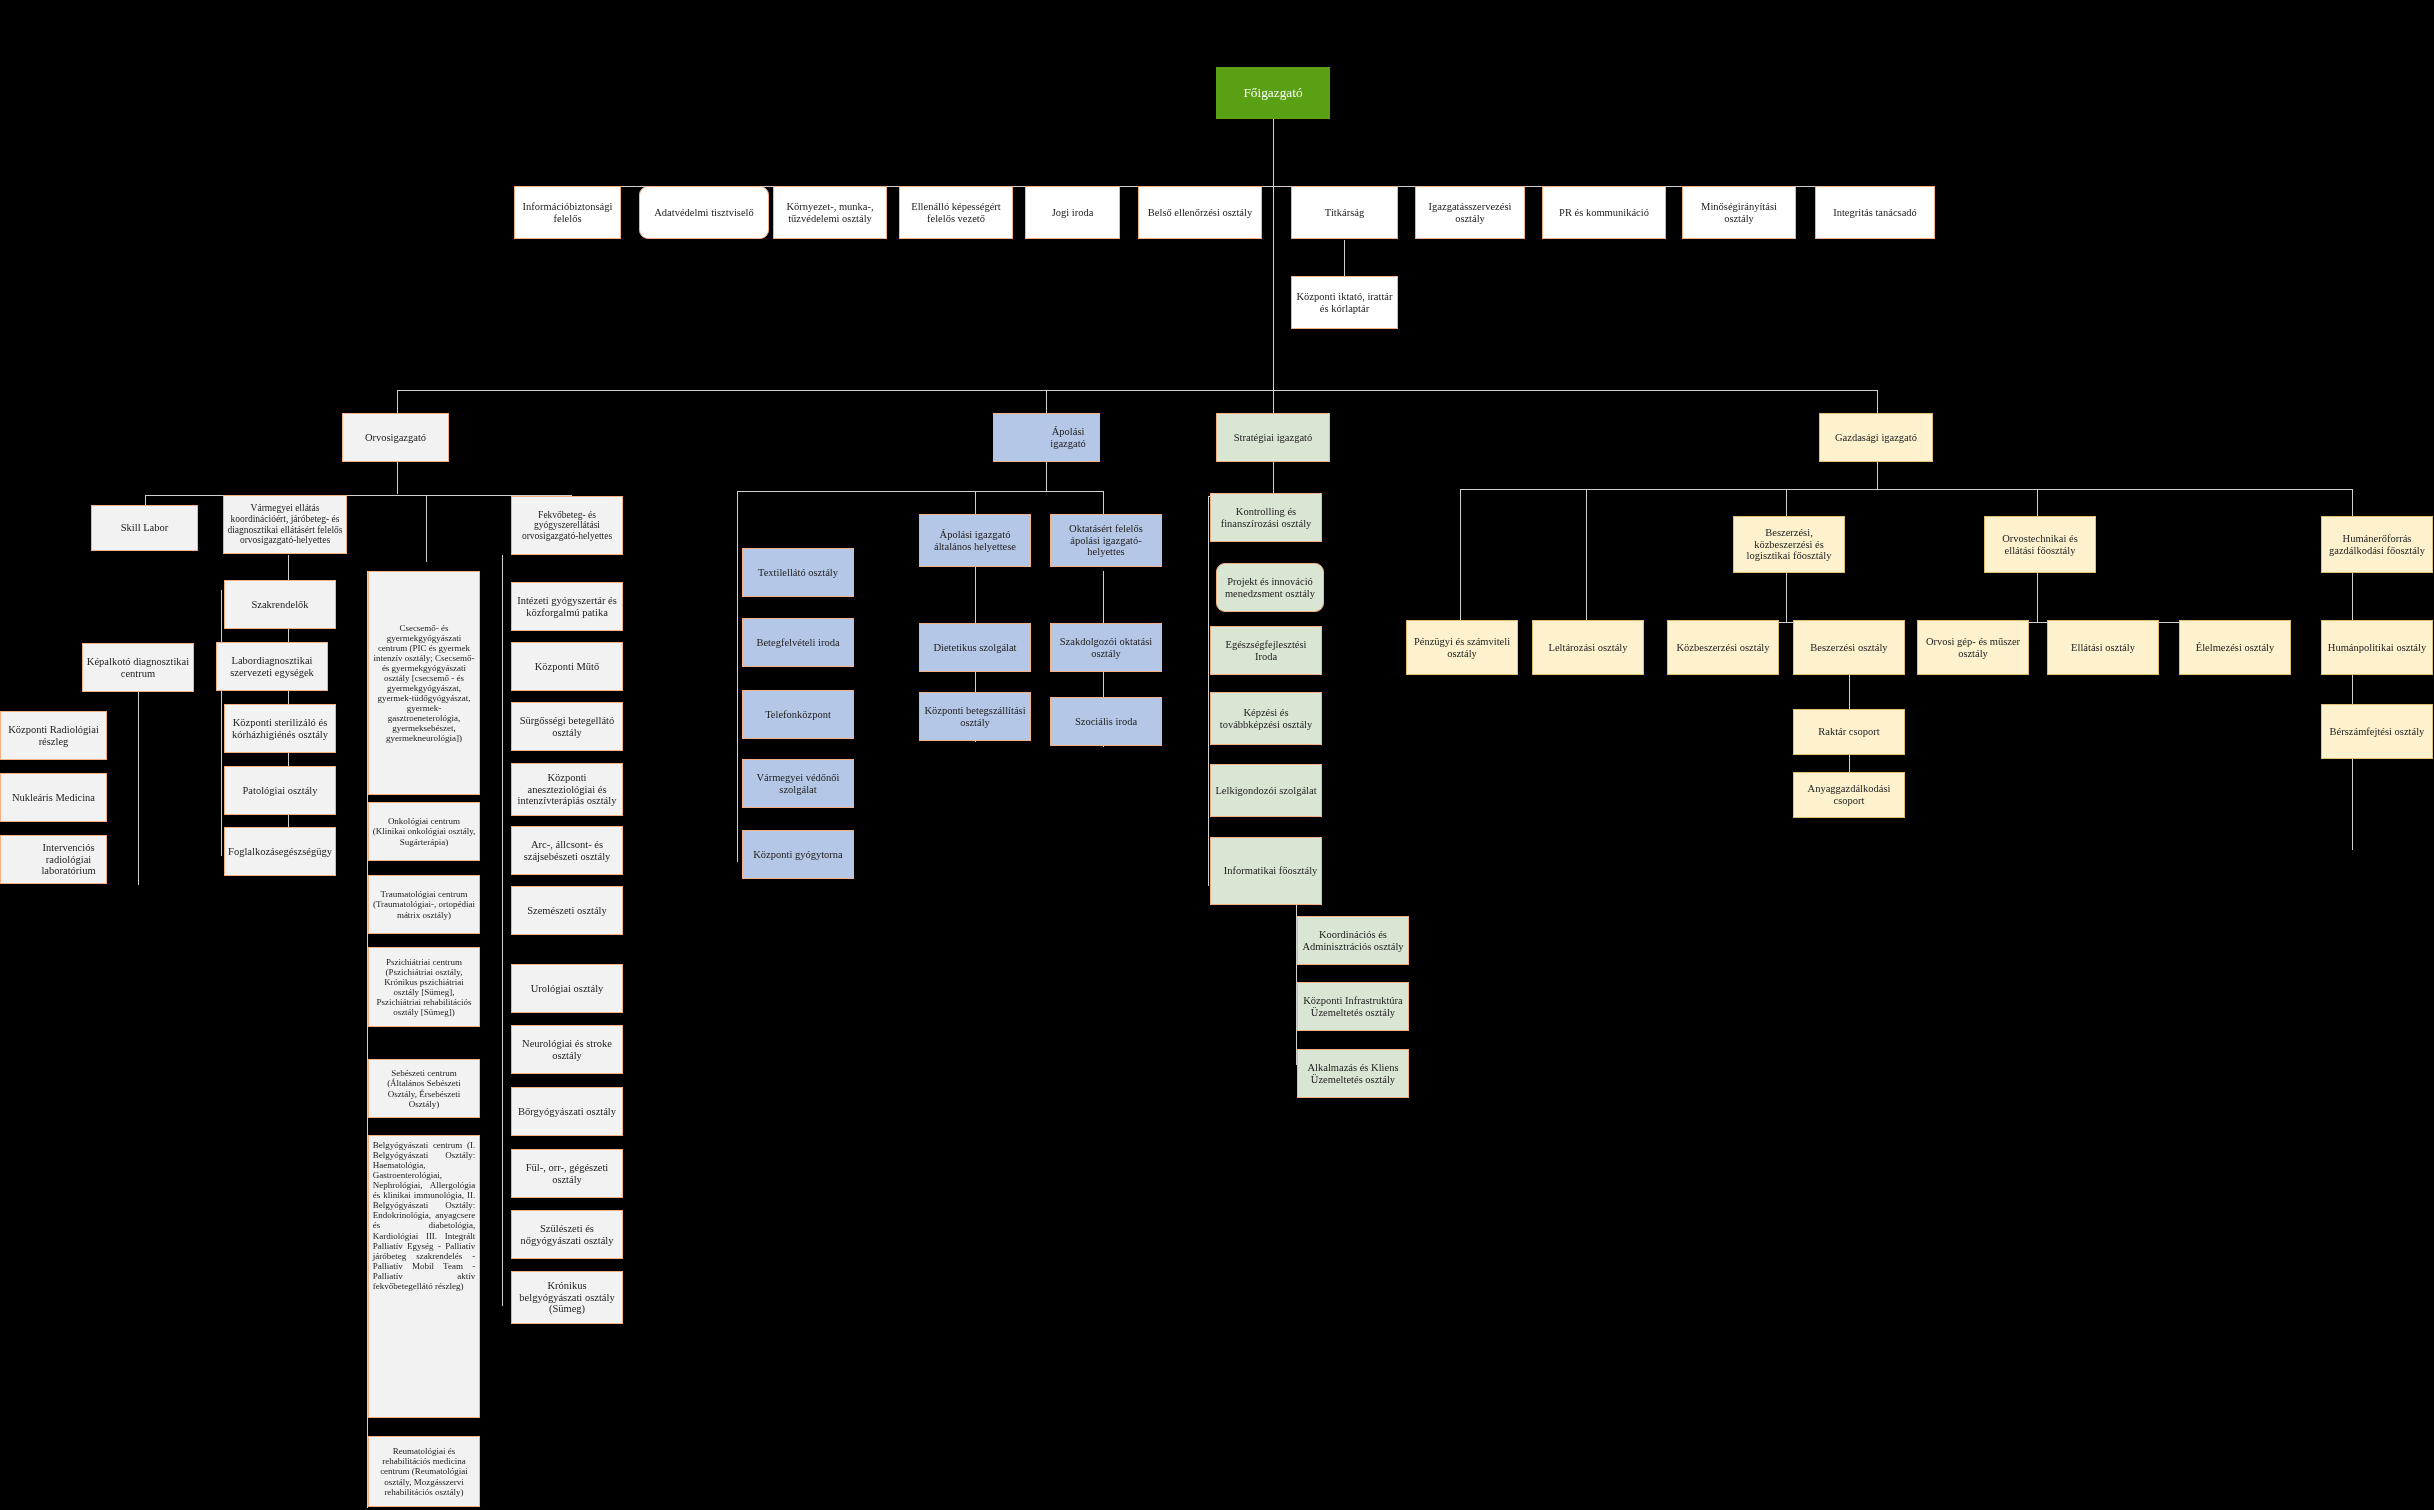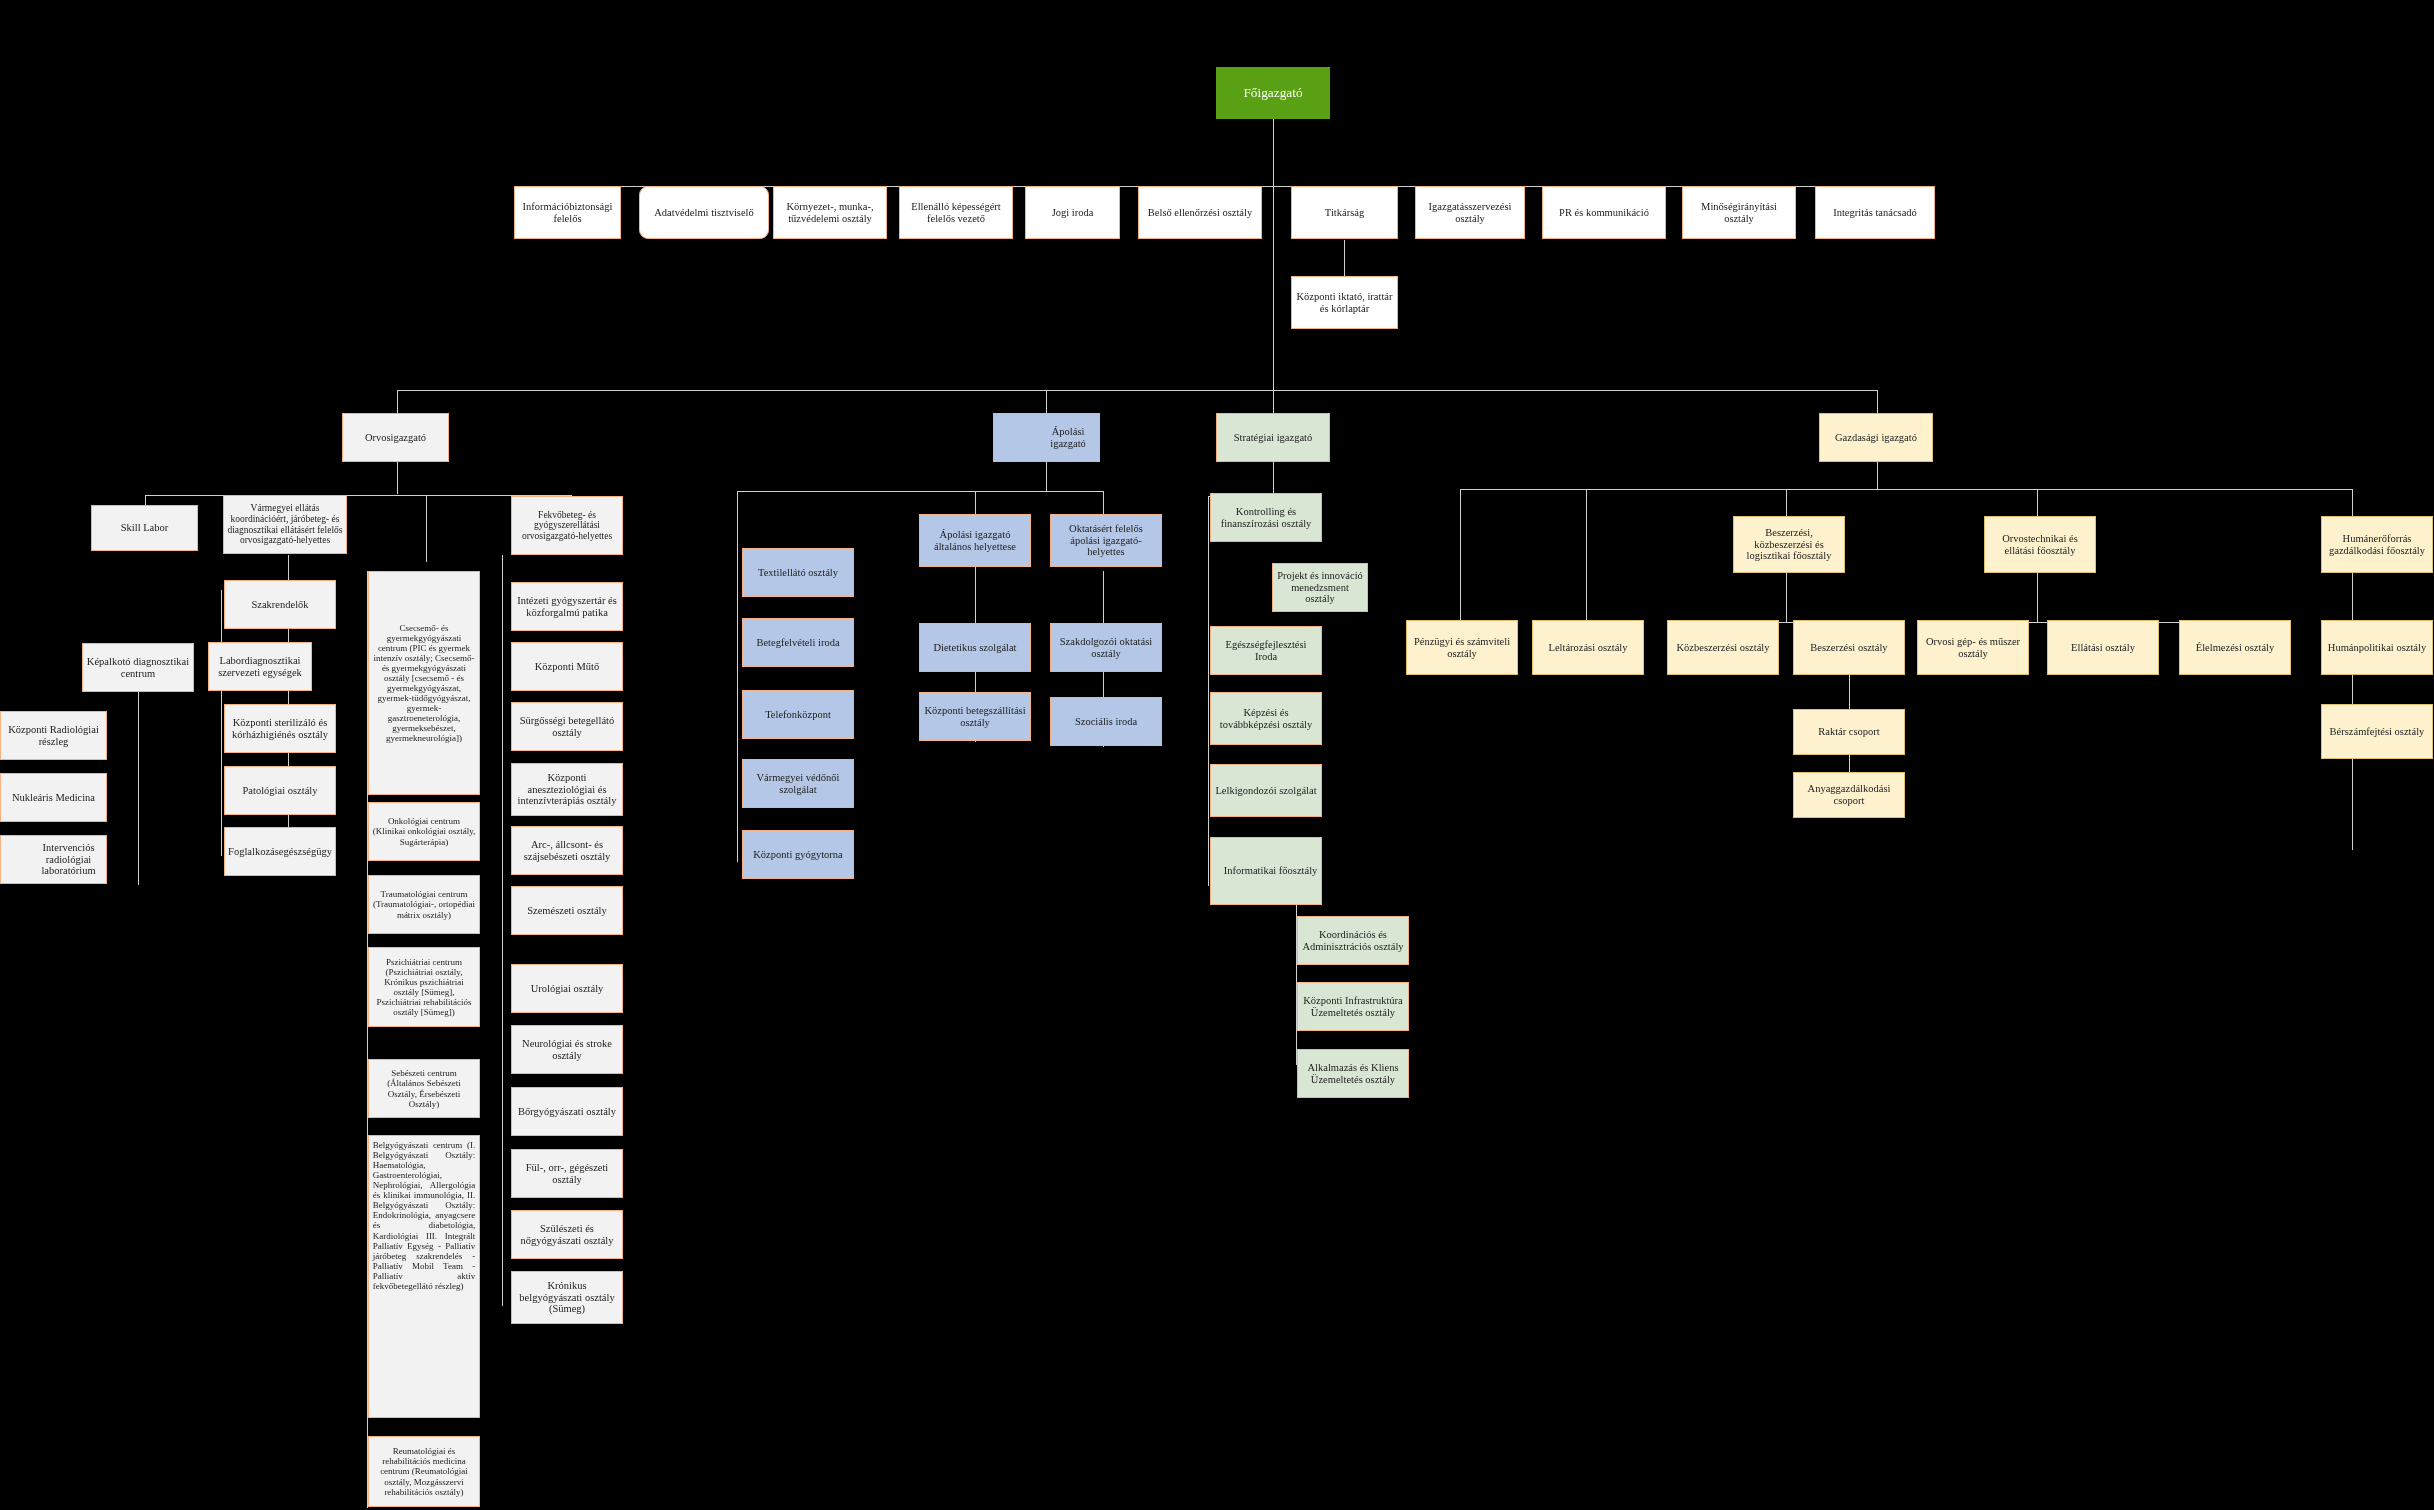--- a/index.html
+++ b/index.html
@@ -202,21 +202,21 @@
   <div class="node grey" style="left:0px;top:773px;width:107px;height:49px;">
     <span>Nukleáris Medicina</span>
     </div>
   <div class="node grey" style="left:0px;top:835px;width:107px;height:49px;padding-left:33px;">
     <span>Intervenciós radiológiai laboratórium</span>
     </div>
 
   <div class="node grey" style="left:224px;top:580px;width:112px;height:49px;">
     <span>Szakrendelők</span>
     </div>
-  <div class="node grey" style="left:208px;top:642px;width:104px;height:49px;">
+  <div class="node grey" style="left:216px;top:642px;width:112px;height:49px;">
     <span>Labordiagnosztikai szervezeti egységek</span>
     </div>
   <div class="node grey" style="left:224px;top:704px;width:112px;height:49px;">
     <span>Központi sterilizáló és kórházhigiénés osztály</span>
     </div>
   <div class="node grey" style="left:224px;top:766px;width:112px;height:49px;">
     <span>Patológiai osztály</span>
     </div>
   <div class="node grey" style="left:224px;top:827px;width:112px;height:49px;">
     <span>Foglalkozásegészségügy</span>
@@ -314,21 +314,21 @@
   <div class="node blue" style="left:1050px;top:623px;width:112px;height:49px;">
     <span>Szakdolgozói oktatási osztály</span>
     </div>
   <div class="node blue" style="left:1050px;top:697px;width:112px;height:49px;">
     <span>Szociális iroda</span>
     </div>
 
   <div class="node lgreen" style="left:1210px;top:493px;width:112px;height:49px;">
     <span>Kontrolling és finanszírozási osztály</span>
     </div>
-  <div class="node lgreen" style="left:1272px;top:563px;width:96px;height:49px;">
+  <div class="node lgreen" style="left:1216px;top:563px;width:108px;height:49px;border-radius:9px;">
     <span>Projekt és innováció menedzsment osztály</span>
     </div>
   <div class="node lgreen" style="left:1210px;top:626px;width:112px;height:49px;">
     <span>Egészségfejlesztési Iroda</span>
     </div>
   <div class="node lgreen" style="left:1210px;top:692px;width:112px;height:53px;">
     <span>Képzési és továbbképzési osztály</span>
     </div>
   <div class="node lgreen" style="left:1210px;top:764px;width:112px;height:53px;">
     <span>Lelkigondozói szolgálat</span>

